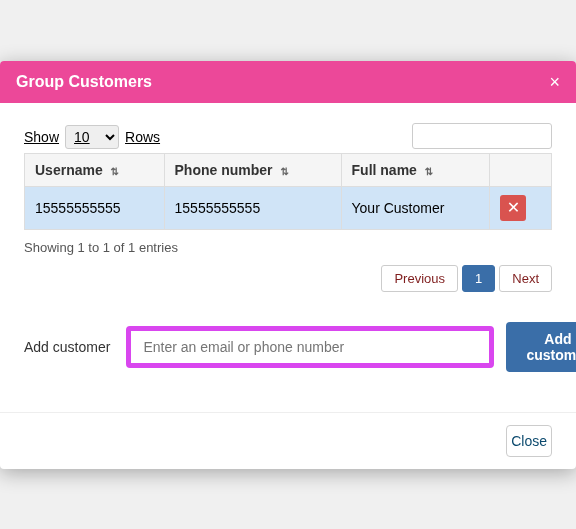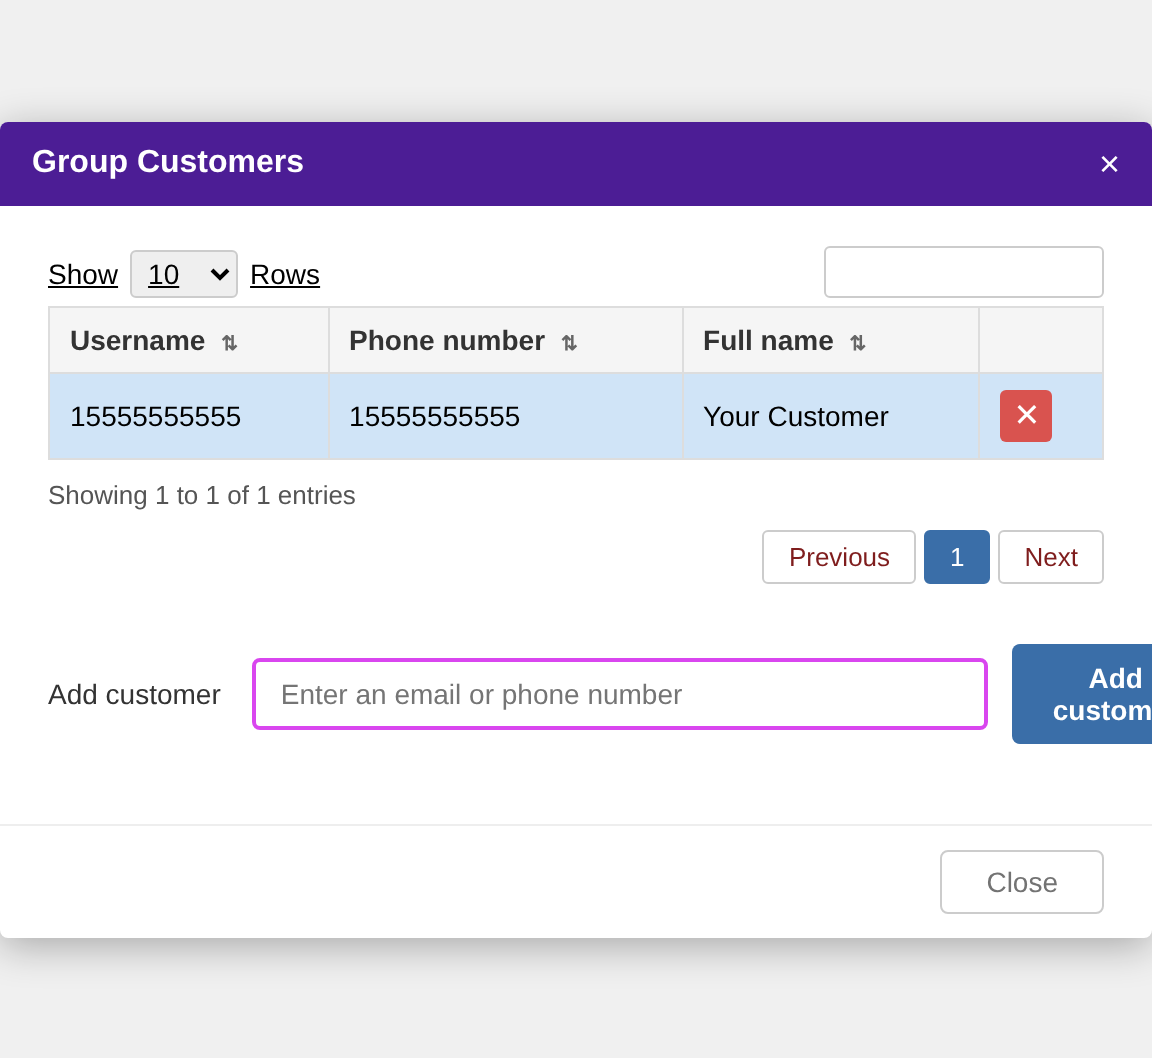--- a/index.html
+++ b/index.html
@@ -13,21 +13,21 @@
       min-height: 100vh;
     }
     .modal {
       width: 576px;
       background: #fff;
       border-radius: 4px;
       overflow: hidden;
       box-shadow: 0 4px 20px rgba(0,0,0,0.3);
     }
     .modal-header {
-      background: #4c1d95;
+      background: #ec4899;
       color: #fff;
       padding: 12px 16px;
       display: flex;
       justify-content: space-between;
       align-items: center;
     }
     .modal-header-title {
       font-size: 16px;
       font-weight: bold;
     }
@@ -146,21 +146,21 @@
       gap: 16px;
     }
     .add-customer-label {
       font-size: 14px;
       color: #333;
       white-space: nowrap;
     }
     .add-customer-input {
       width: 368px;
       padding: 8px 12px;
-      border: 2px solid #d946ef;
+      border: 5px solid #d946ef;
       border-radius: 4px;
       font-size: 14px;
       color: #999;
     }
     .add-customer-btn {
       background: #3a6ea8;
       color: #fff;
       border: none;
       padding: 9px 20px;
       border-radius: 4px;
@@ -169,27 +169,27 @@
       font-weight: bold;
     }
     .modal-footer {
       padding: 12px 24px;
       display: flex;
       justify-content: flex-end;
       border-top: 1px solid #eee;
       margin-top: 20px;
     }
     .close-btn {
-      padding: 7px 22px;
+      padding: 7px 4px;
       background: #fff;
       border: 1px solid #ccc;
       border-radius: 4px;
       cursor: pointer;
       font-size: 14px;
-      color: #737373;
+      color: #0c4a6e;
     }
   </style>
 </head>
 <body>
 
 <div class="modal">
   <div class="modal-header">
     <span class="modal-header-title">Group Customers</span>
     <button class="modal-close-btn">×</button>
   </div>

